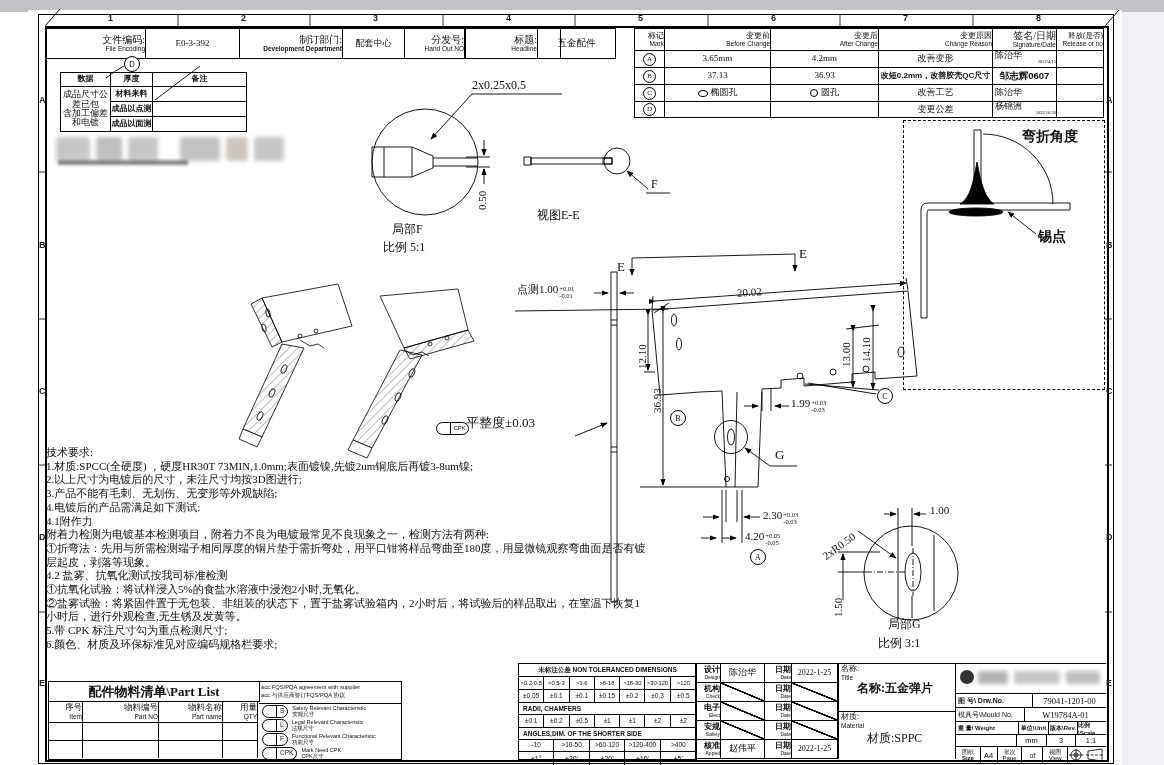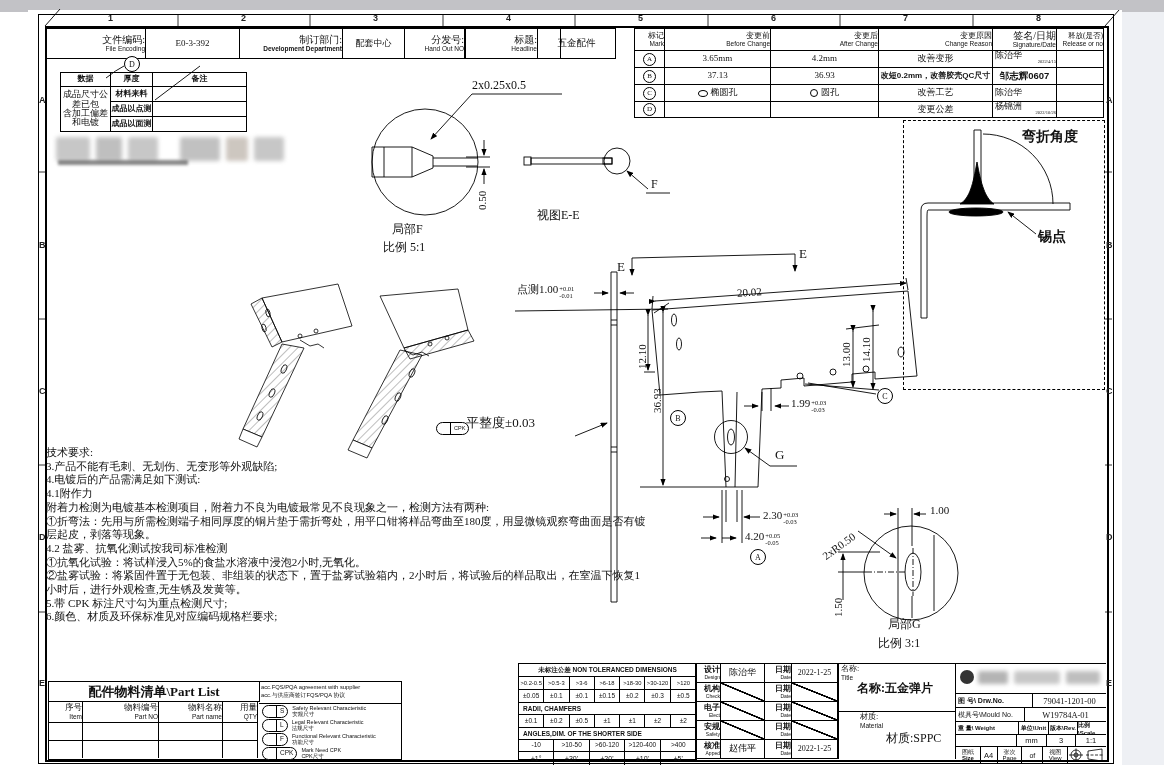--- a/index.html
+++ b/index.html
@@ -413,20 +413,22 @@
 <div class="bal" style="left:877px;top:388px;">C</div>
 
 <div class="t" style="left:930px;top:505px;font-size:11px;">1.00</div>
 <div class="abs" style="left:820px;top:540px;font-size:11px;transform:rotate(-36deg);white-space:nowrap;">2xR0.50</div>
 <div class="vt" style="left:833px;top:617px;font-size:11px;">1.50</div>
 <div class="t" style="left:888px;top:618px;font-size:12px;">局部G</div>
 <div class="t" style="left:878px;top:637px;font-size:12px;">比例 3:1</div>
 
 <div class="abs" style="left:46px;top:446px;width:600px;font-size:11px;line-height:13.7px;">
   <div class="techline">技术要求:</div>
+  <div class="techline">1.材质:SPCC(全硬度) ，硬度HR30T 73MIN,1.0mm;表面镀镍,先镀2um铜底后再镀3-8um镍;</div>
+  <div class="techline">2.以上尺寸为电镀后的尺寸，未注尺寸均按3D图进行;</div>
   <div class="techline">3.产品不能有毛刺、无划伤、无变形等外观缺陷;</div>
   <div class="techline">4.电镀后的产品需满足如下测试:</div>
   <div class="techline">4.1附作力</div>
   <div class="techline">附着力检测为电镀基本检测项目，附着力不良为电镀最常见不良现象之一，检测方法有两种:</div>
   <div class="techline">①折弯法：先用与所需检测端子相同厚度的铜片垫于需折弯处，用平口钳将样品弯曲至180度，用显微镜观察弯曲面是否有镀</div>
   <div class="techline">层起皮，剥落等现象。</div>
   <div class="techline">4.2 盐雾、抗氧化测试按我司标准检测</div>
   <div class="techline">①抗氧化试验：将试样浸入5%的食盐水溶液中浸泡2小时,无氧化。</div>
   <div class="techline">②盐雾试验：将紧固件置于无包装、非组装的状态下，置于盐雾试验箱内，2小时后，将试验后的样品取出，在室温下恢复1</div>
   <div class="techline">小时后，进行外观检查,无生锈及发黄等。</div>
@@ -599,21 +601,21 @@
     </div>
   <div class="c" style="font-size:8px;">2022-1-25</div>
 </div>
 
 <div class="abs" style="left:838px;top:663px;width:117px;height:95px;border-top:1px solid #000;border-left:1px solid #000;">
   <div style="height:47px;border-bottom:1px solid #000;position:relative;">
     <div class="t" style="left:2px;top:1px;font-size:8px;">名称:</div>
     <div class="t sub" style="left:2px;top:11px;">Title</div>
     <div class="t" style="left:18px;top:18px;font-size:12px;font-weight:bold;">名称:五金弹片</div>
   </div>
-  <div style="height:47px;position:relative;margin-left:19px;">
+  <div style="height:47px;position:relative;">
     <div class="t" style="left:2px;top:1px;font-size:8px;">材质:</div>
     <div class="t sub" style="left:2px;top:11px;">Material</div>
     <div class="t" style="left:28px;top:20px;font-size:12px;">材质:SPPC</div>
   </div>
 </div>
 
 <div class="abs" style="left:955px;top:663px;width:150px;height:95px;border-top:1px solid #000;border-left:1px solid #000;font-family:'Liberation Sans','DejaVu Sans',sans-serif;">
   <div style="height:29px;border-bottom:1px solid #000;position:relative;">
     <div class="abs" style="left:4px;top:6px;width:14px;height:14px;border-radius:50%;background:#333;"></div>
     <div class="blurbar" style="left:22px;top:7px;height:13px;">

